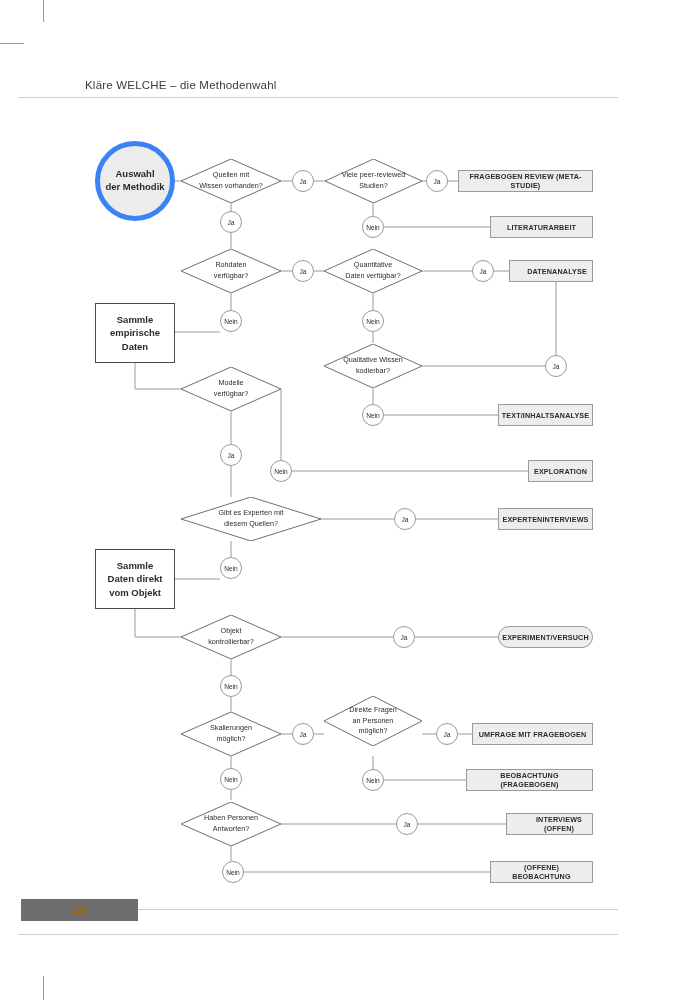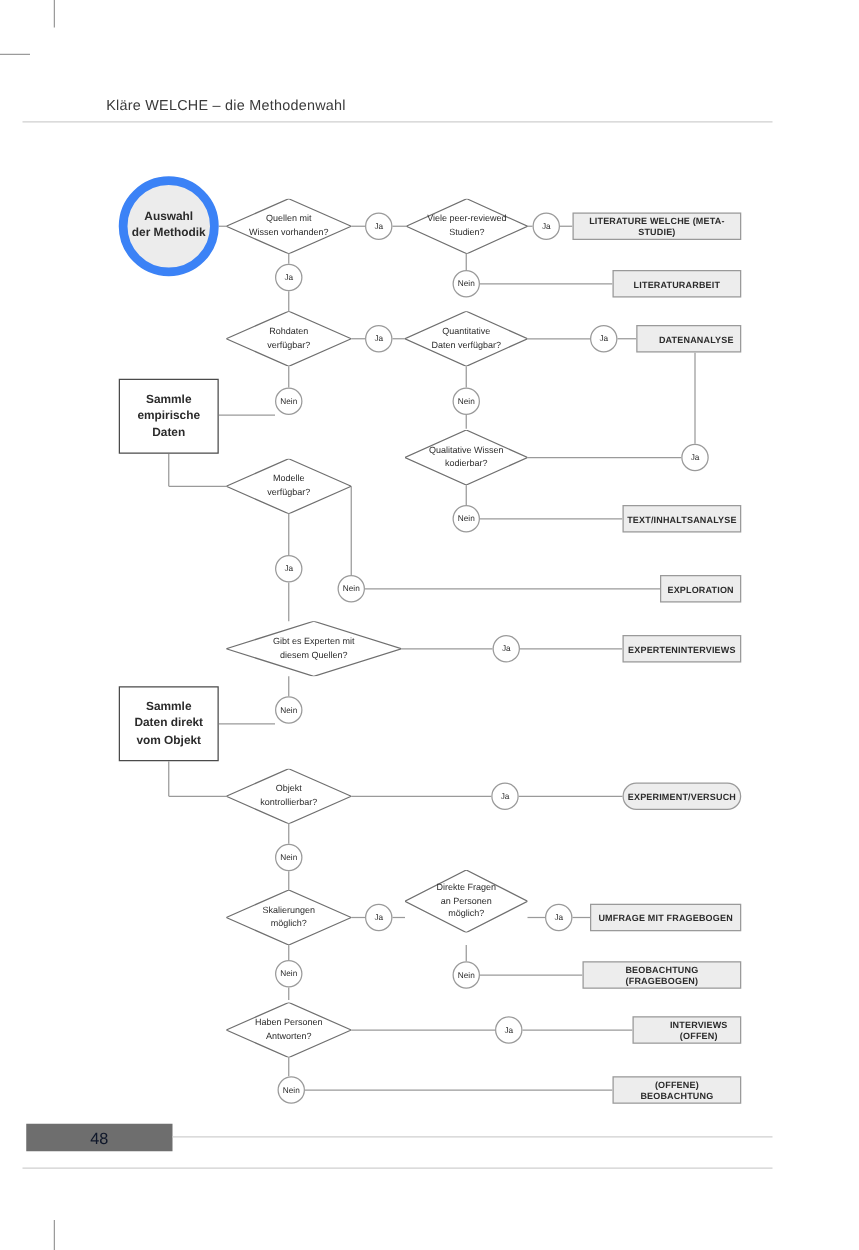--- a/index.html
+++ b/index.html
@@ -27,40 +27,40 @@
   }
 
   
   #footer-bar{
     position:absolute;left:21px;top:899px;width:117px;height:22px;
     background:#6e6e6e;
   }
   #footer-pagenum{
     position:absolute;left:21px;top:899px;width:117px;height:22px;
     display:flex;align-items:center;justify-content:center;
-    color:#0f172a;font-size:13px;
+    color:#a16207;font-size:13px;
   }
   #footer-rule{
     position:absolute;left:138px;top:909px;width:480px;height:1px;
     background:#cfcfcf;
   }
   #footer-rule2{
     position:absolute;left:18px;top:934px;width:600px;height:1px;
     background:#cfcfcf;
   }
 
   
   #connectors{position:absolute;left:0;top:0;width:687px;height:1000px;}
 
   
   .node{position:absolute;box-sizing:border-box;}
 
   .start-circle{
     border-radius:50%;
-    background:#ececec;border:7px solid #3b82f6;
+    background:#ececec;border:5px solid #3b82f6;
     display:flex;align-items:center;justify-content:center;
     text-align:center;font-size:9.5px;font-weight:bold;color:#2b2b2b;
     line-height:1.35;
   }
 
   .proc-box{
     background:#ffffff;border:1px solid #4a4a4a;
     display:flex;align-items:center;justify-content:center;
     text-align:center;font-size:9.5px;font-weight:bold;color:#2b2b2b;
     line-height:1.4;
@@ -280,21 +280,21 @@
 
   <div class="node decision" style="left:181px;top:802px;width:100px;height:44px;">
     <svg width="100" height="44" viewBox="0 0 100 44">
         <polygon points="50,0 100,22 50,44 0,22" fill="#ffffff" stroke="#6f6f6f" stroke-width="1"></polygon>
       </svg>
     <div class="dlabel" style="white-space:pre-line;">Haben Personen
 Antworten?</div>
   </div>
 
   <div class="node result-box" style="left:458px;top:170px;width:135px;height:22px;">
-    <span>LITERATURE WELCHE (META-STUDIE)</span>
+    <span>FRAGEBOGEN REVIEW (META-STUDIE)</span>
   </div>
 
   <div class="node result-box" style="left:490px;top:216px;width:103px;height:22px;">
     <span>LITERATURARBEIT</span>
   </div>
 
   <div class="node result-box" style="left:509px;top:260px;width:84px;height:22px;padding-left:16px;">
     <span>DATENANALYSE</span>
   </div>
 

